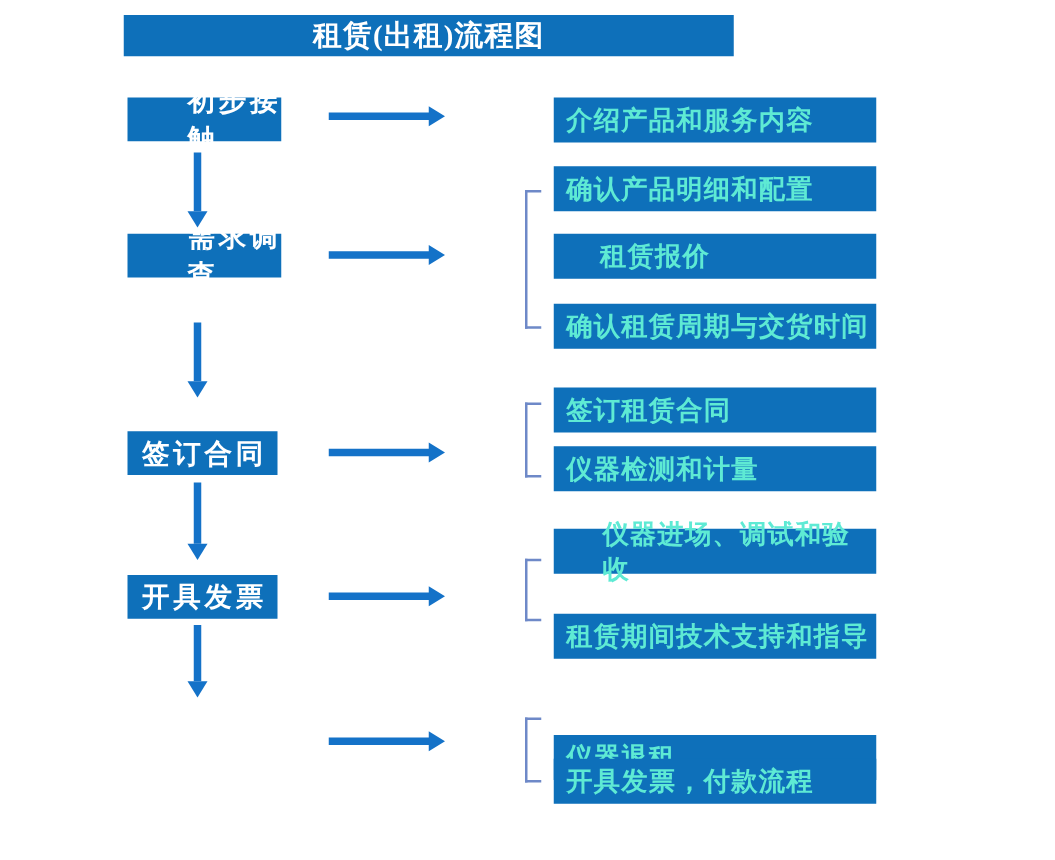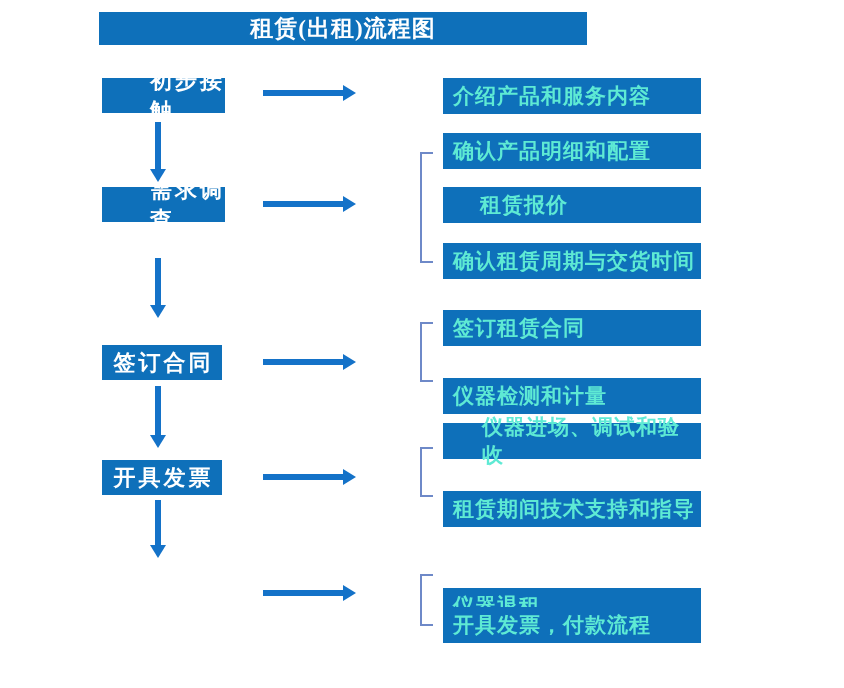--- a/index.html
+++ b/index.html
@@ -56,21 +56,21 @@
     display: flex; align-items: center;
     font-size: 21px;
     letter-spacing: 1px;
     padding-left: 10px;
   }
   .rbox1  { top: 78px;  }
   .rbox2  { top: 133px; }
   .rbox3  { top: 187px; padding-left: 37px; }
   .rbox4  { top: 243px; }
   .rbox5  { top: 310px; }
-  .rbox6  { top: 378px; text-align: right; }
+  .rbox6  { top: 357px; text-align: right; }
   .rbox7  { top: 423px; padding-left: 39px; }
   .rbox8  { top: 491px; }
   .rbox9  { top: 588px; }
   .rbox10 { top: 607px; }
 
   
   .harrow { position: absolute; left: 263px; width: 93px; height: 16px; }
   .harrow .shaft {
     position: absolute; left: 0; top: 5px;
     width: 81px; height: 6px; background: #1472c8;

